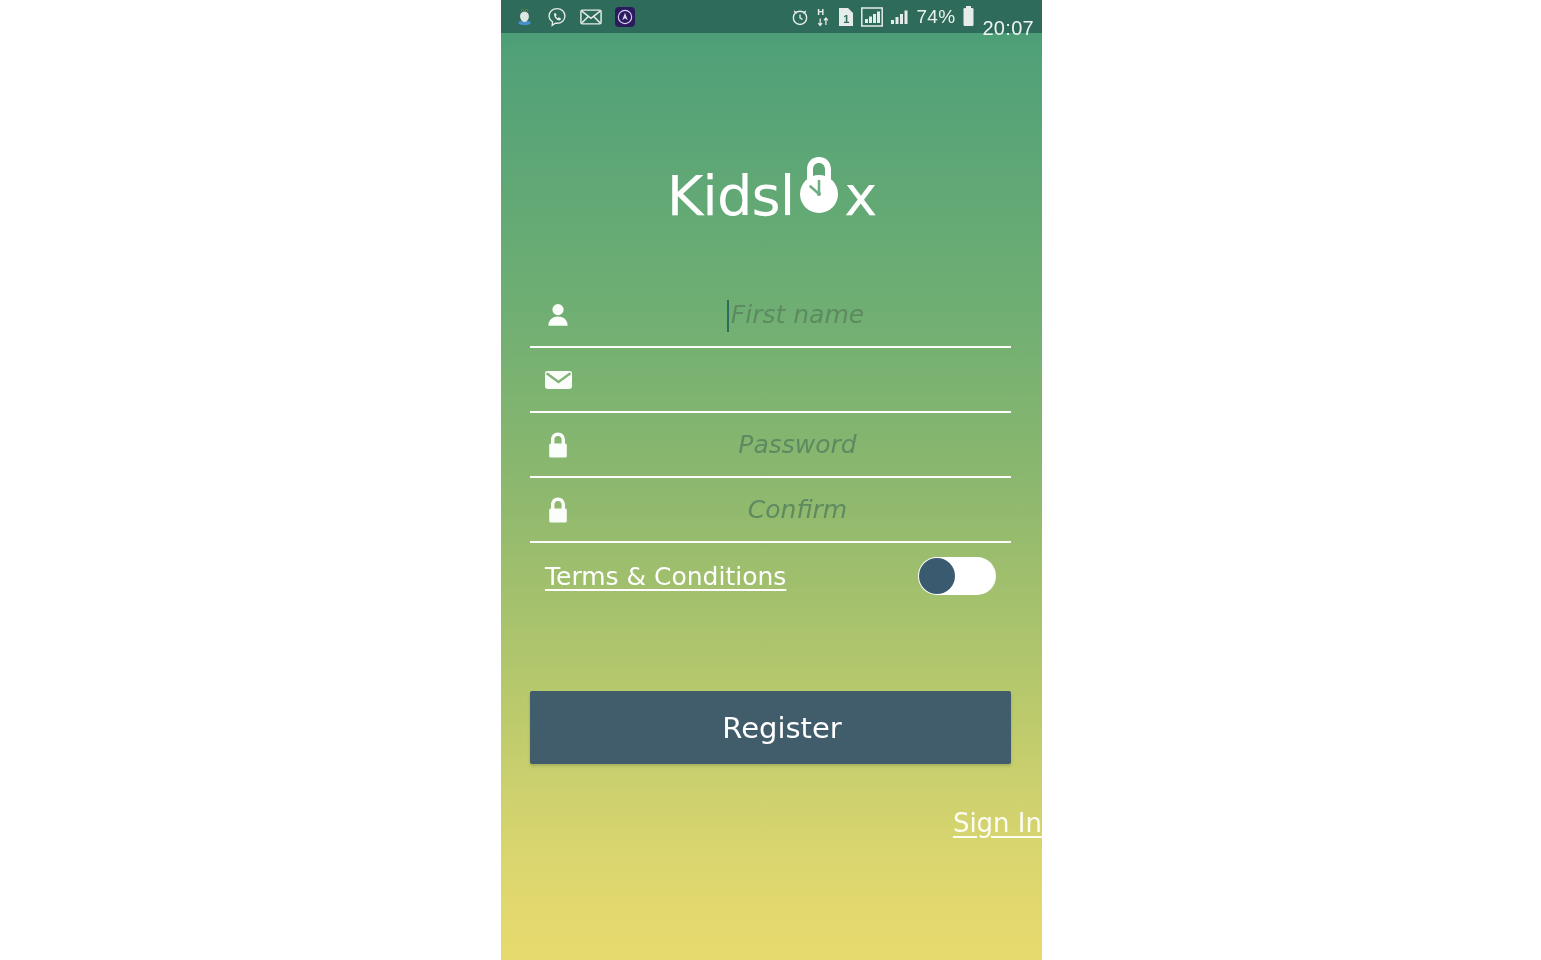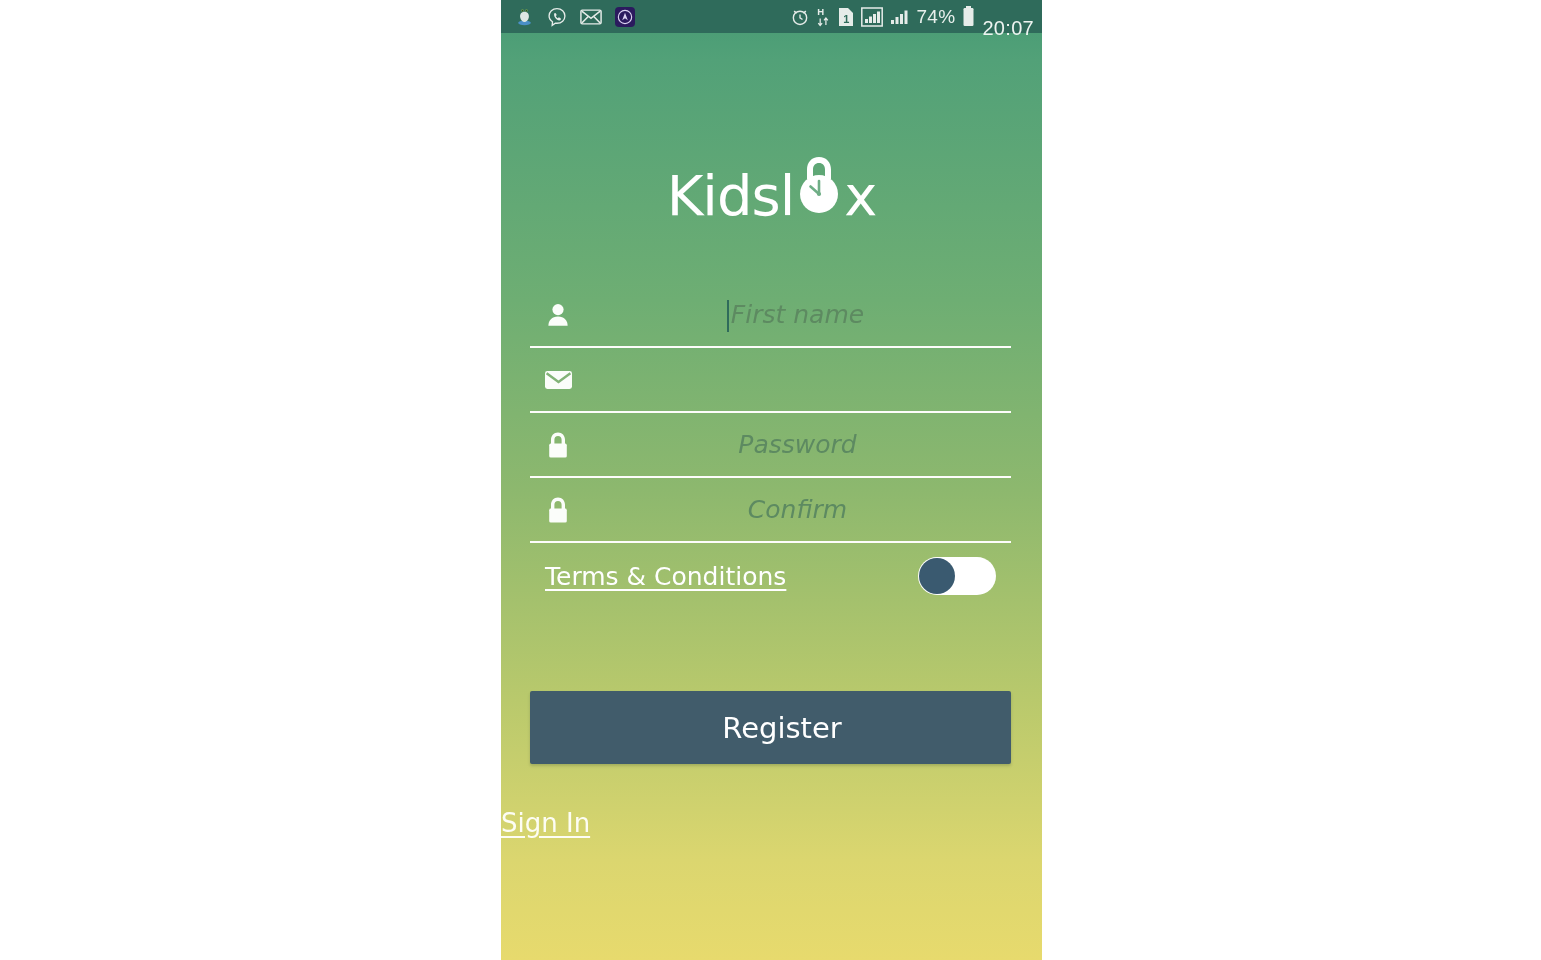--- a/index.html
+++ b/index.html
@@ -190,21 +190,21 @@
     box-shadow: 0 2px 3px rgba(40,60,40,.22);
     padding-left: 23px;
   }
 
   
   .signin {
     position: absolute;
     left: 0;
     top: 808px;
     width: 541px;
-    text-align: left;
+    text-align: right;
   }
   .signin span {
     font-size: 26px;
     color: #fdfdf4;
     text-decoration: underline;
     text-underline-offset: 4px;
     font-family: "DejaVu Sans", sans-serif;
     cursor: pointer;
   }
 </style>

